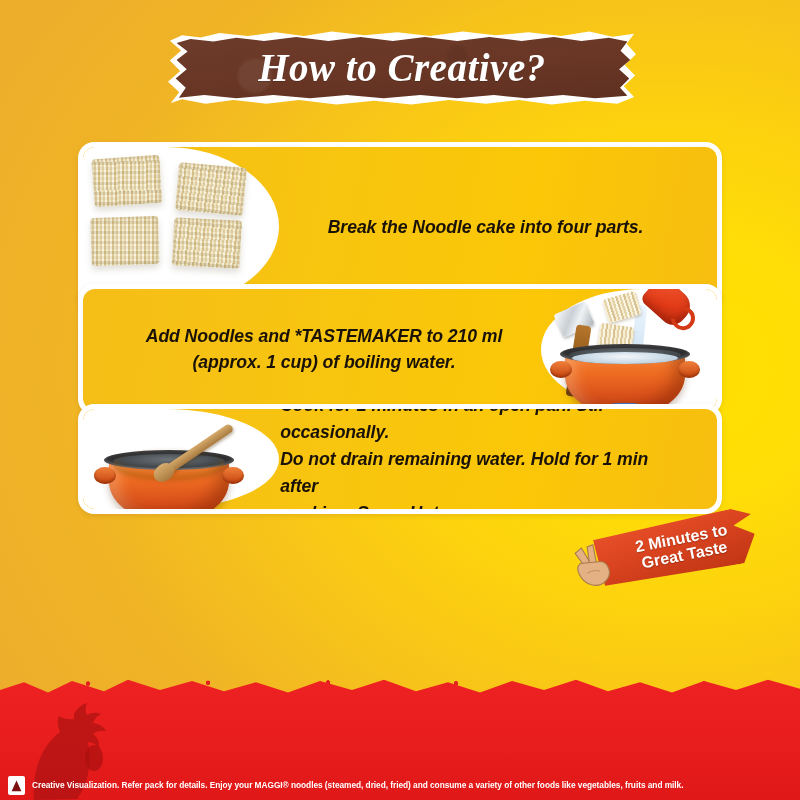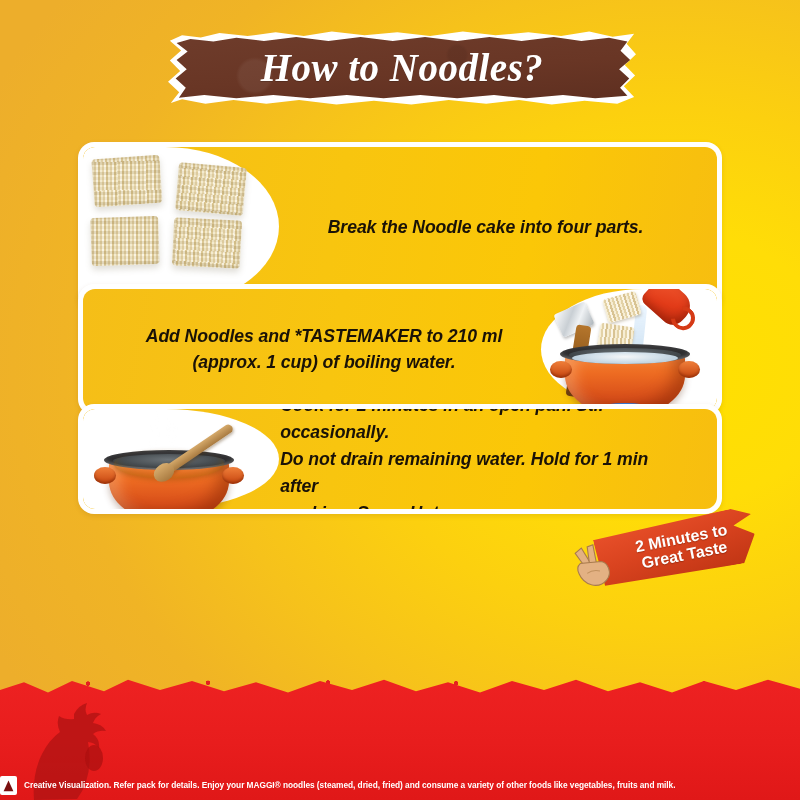--- a/index.html
+++ b/index.html
@@ -369,20 +369,21 @@
     width: 112px; height: 102px;
     opacity: 0.97;
   }
 
   
   .footer {
     position: absolute;
     left: 0; right: 0; bottom: 0;
     height: 30px;
     display: flex; align-items: center;
+    padding-left: 8px;
     z-index: 12;
   }
   .footer-logo {
     width: 17px; height: 19px;
     background: #FFFFFF;
     border-radius: 2px;
     display: flex; align-items: flex-end; justify-content: center;
     padding-bottom: 3px;
     flex: 0 0 auto;
   }
@@ -400,21 +401,21 @@
   }
 </style>
 </head>
 <body>
 
 <div id="poster">
 
   <div class="banner-wrap">
     <div class="banner-rough"></div>
     <div class="banner-fill"></div>
-    <div class="banner-text">How to Noodles?</div>
+    <div class="banner-text">How to Creative?</div>
   </div>
 
   <div class="card" id="card1">
     <div class="card-inner">
 
       <div class="photo left">
         <div class="noodle-grid">
           <div class="cake c1"></div>
           <div class="cake c2"></div>
           <div class="cake c3"></div>

